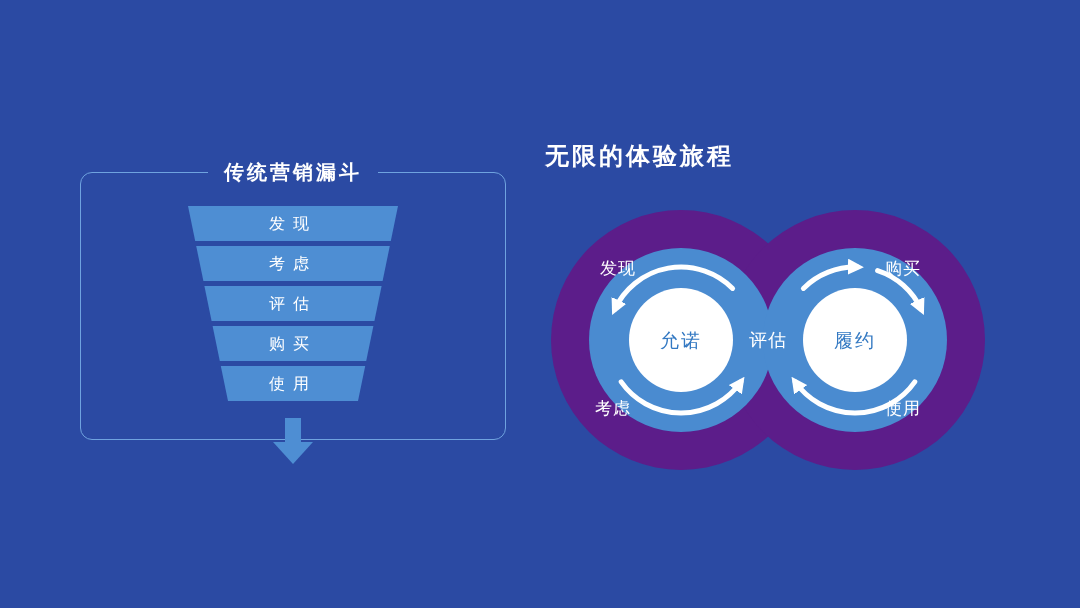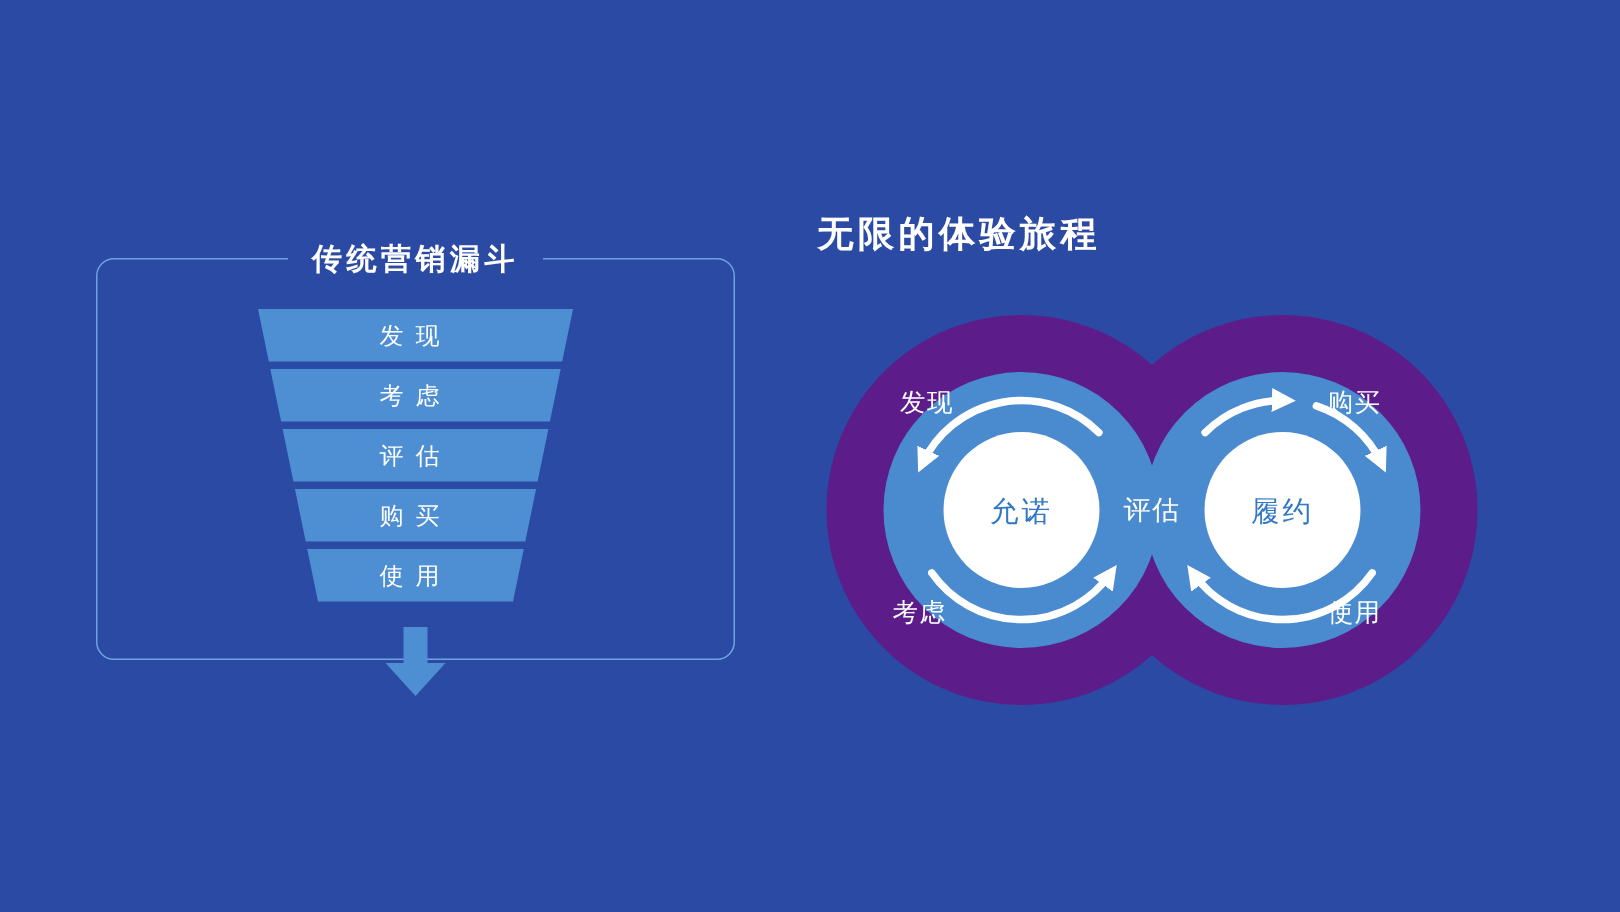--- a/index.html
+++ b/index.html
@@ -6,21 +6,21 @@
   html, body { width: 1080px; height: 608px; }
   body {
     background: var(--bg, #2B4AA3);
     font-family: "Liberation Sans", sans-serif;
     overflow: hidden;
   }
   .slide { position: relative; width: 1080px; height: 608px; }
 
   
   .funnel-box {
-    position: absolute; left: 64px; top: 172px;
+    position: absolute; left: 80px; top: 172px;
     width: 426px; height: 268px;
     border: 1px solid #6FA3DF;
     border-radius: 12px;
   }
   .funnel-title {
     position: absolute; top: -14px; left: 50%;
     transform: translateX(-50%);
     background: var(--bg, #2B4AA3);
     padding: 0 16px;
     color: #ffffff; font-size: 20px; font-weight: bold;

